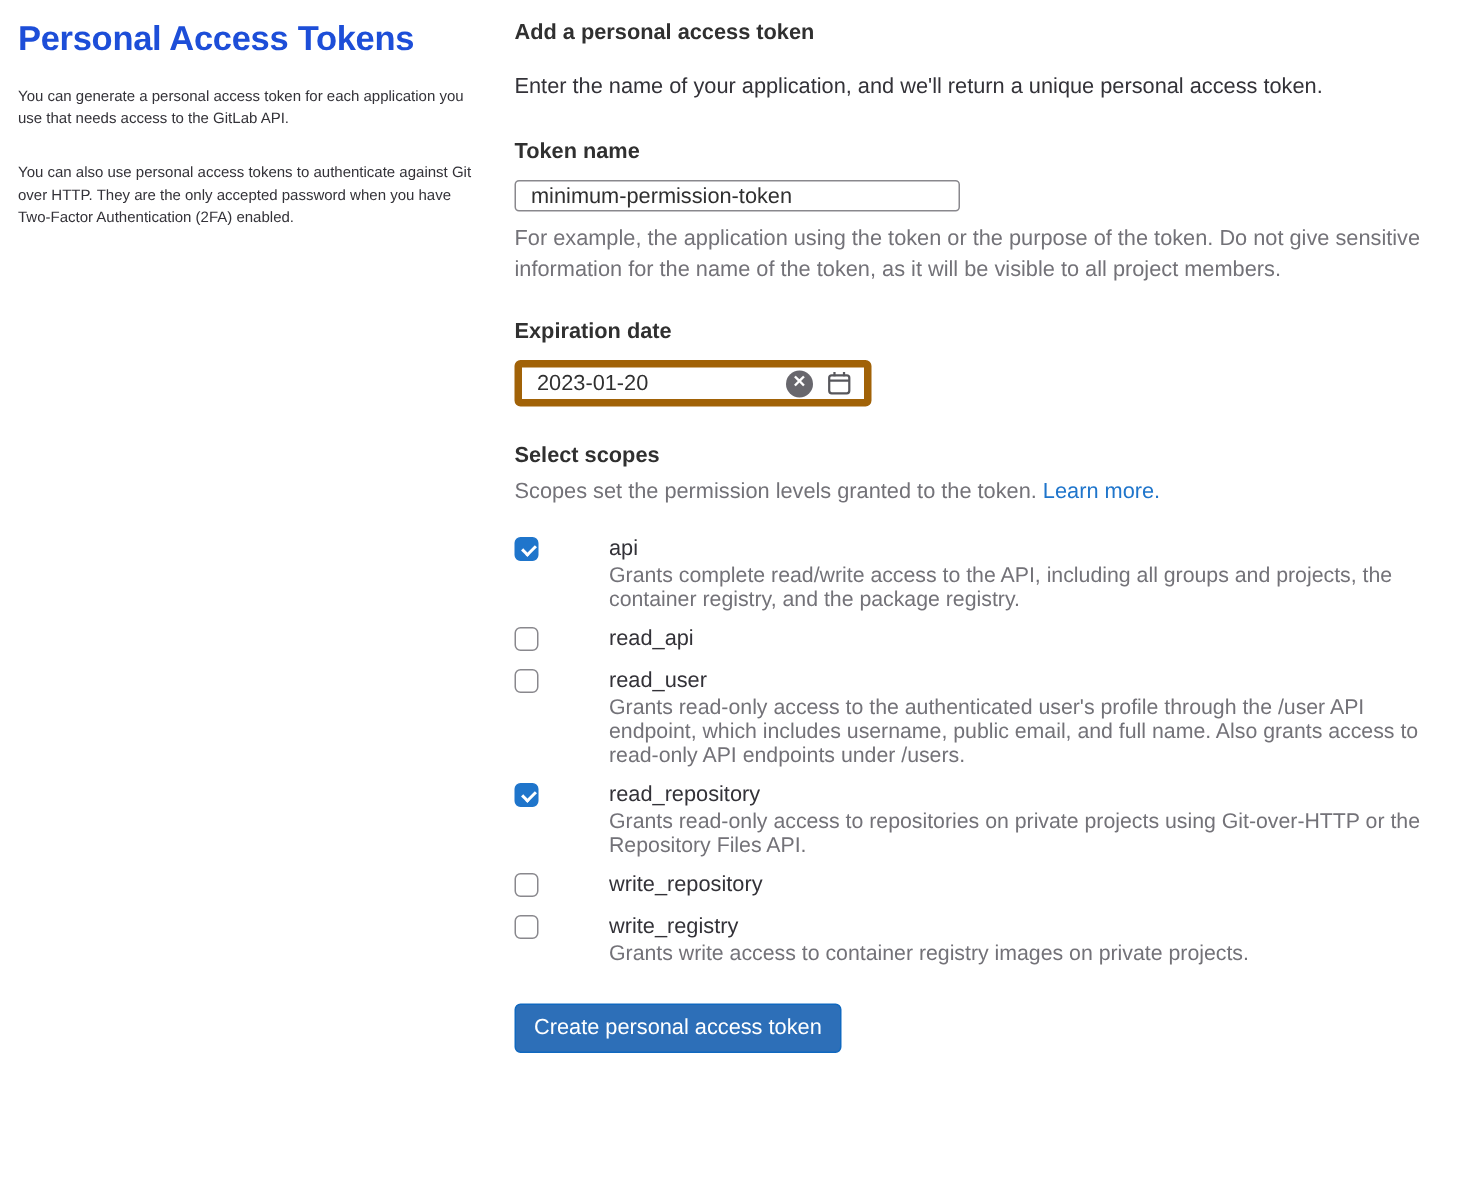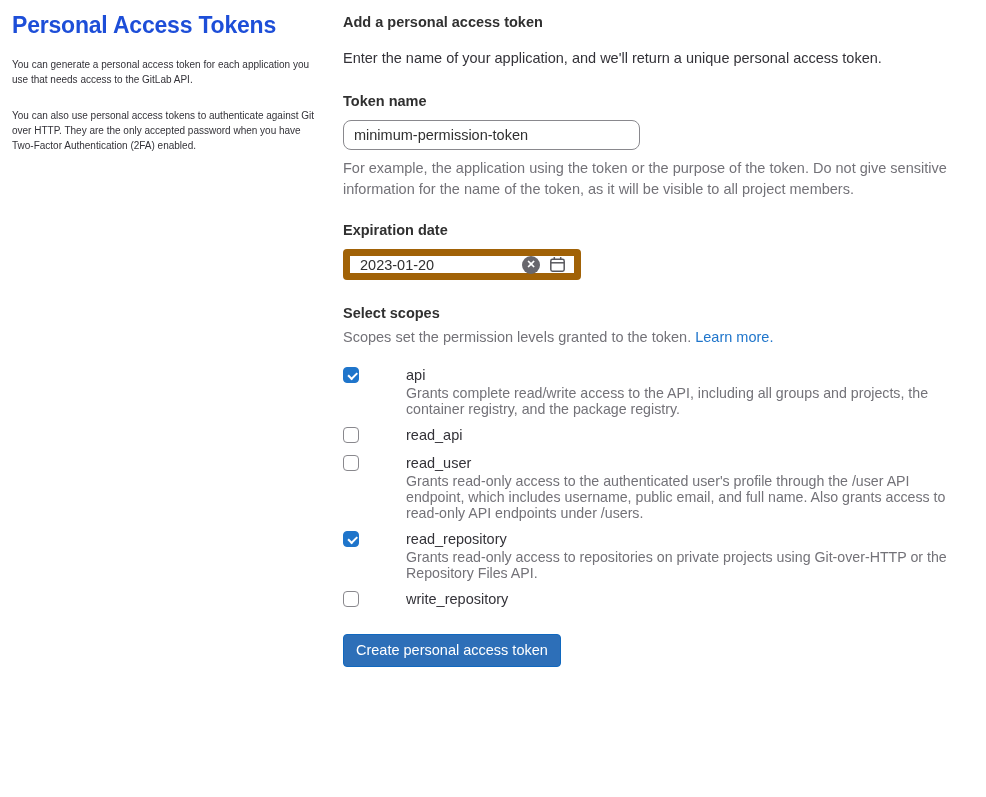--- a/index.html
+++ b/index.html
@@ -48,42 +48,42 @@
     display: block;
     font-size: 14.5px;
     font-weight: 700;
     color: #303030;
     line-height: 20px;
   }
   .token-label { margin-top: 22px; }
   .text-input {
     margin-top: 9px;
     width: 297px;
-    height: 30px;
+    height: 21px;
     border: 1px solid #89888d;
-    border-radius: 8px;
+    border-radius: 3px;
     padding: 0 10px;
     font-size: 14.5px;
     font-family: inherit;
     color: #303030;
     background: #fff;
     outline: none;
   }
   .help-text {
     margin-top: 8px;
     font-size: 14.5px;
     line-height: 21px;
     color: #737278;
   }
   .expiration-label { margin-top: 20px; }
   .date-wrap {
     margin-top: 9px;
     width: 238px;
     height: 31px;
-    border: 7px solid #a16207;
+    border: 5px solid #a16207;
     border-radius: 4px;
     background: #fff;
     display: flex;
     align-items: center;
     padding: 0 8px 0 10px;
   }
   .date-wrap input {
     border: none;
     outline: none;
     flex: 1 1 auto;
@@ -254,18 +254,25 @@
   </div>
 
   <div class="scope-row">
     <span class="checkbox"></span>
     <div class="scope-text">
       <span class="scope-name">write_repository</span>
     </div>
   </div>
 
 
+  <div class="scope-row">
+    <span class="checkbox"></span>
+    <div class="scope-text">
+      <span class="scope-name">write_registry</span>
+      <div class="scope-desc">Grants write access to container registry images on private projects.</div>
+    </div>
+  </div>
 </div>
 
     <button class="submit-btn">Create personal access token</button>
 
   </main>
 </div>
 
 </body></html>

